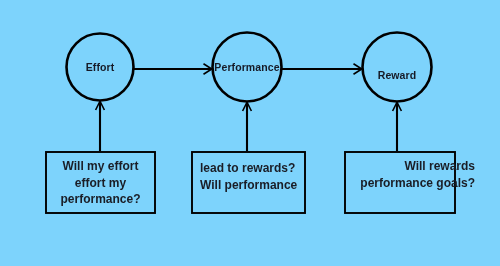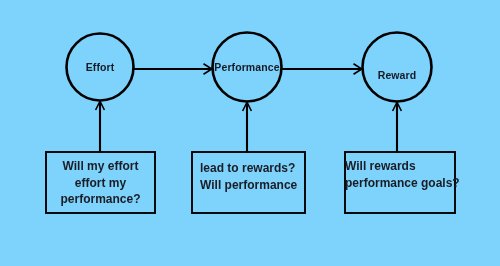--- a/index.html
+++ b/index.html
@@ -96,18 +96,18 @@
     <div>Will my effort</div>
     <div>effort my</div>
     <div>performance?</div>
   </div>
 
   <div class="box-text" style="left:200px; top:160px; width:103px; text-align:left;">
     <div>lead to rewards?</div>
     <div>Will performance</div>
   </div>
 
-  <div class="box-text" style="left:345px; top:158px; width:118px; text-align:left;">
+  <div class="box-text" style="left:345px; top:158px; width:118px; text-align:right;padding-left:12px;">
     <div>Will rewards</div>
     <div>performance goals?</div>
   </div>
 
 </div>
 
 </body></html>

